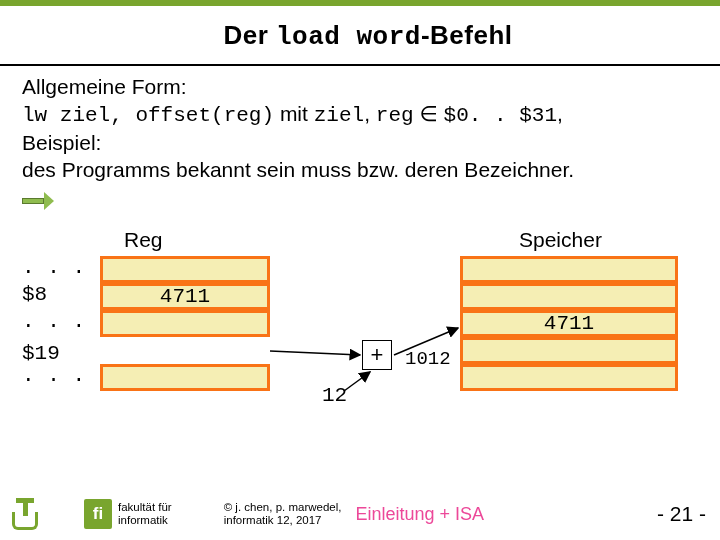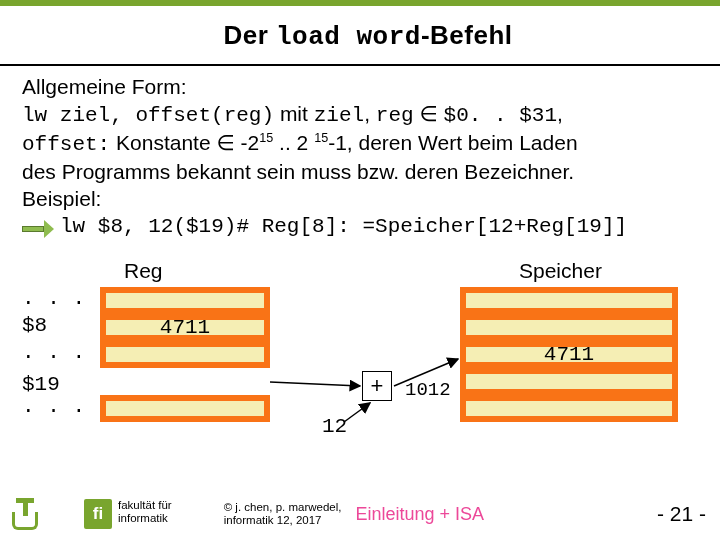--- a/index.html
+++ b/index.html
@@ -31,21 +31,21 @@
     position: absolute; left: 22px; top: 0; width: 0; height: 0;
     border-top: 9px solid transparent; border-bottom: 9px solid transparent;
     border-left: 10px solid #8fbc4f;
   }
 
   .diagram { position: relative; margin: 18px 0 0 22px; height: 185px; }
   .lbl { position: absolute; font-size: 21px; }
   .reglbl { left: 102px; top: 0; }
   .memlbl { left: 497px; top: 0; }
   .cell {
-    position: absolute; background: #f5eeb4; border: 6px solid #f97316;
+    position: absolute; background: #f5eeb4; border: 3px solid #f97316;
     text-align: center; font-family: "Courier New", monospace; font-size: 21px;
     display: flex; align-items: center; justify-content: center;
   }
   .regcell { left: 78px; width: 170px; height: 27px; }
   .memcell { left: 438px; width: 218px; height: 27px; }
   .rowlbl {
     position: absolute; left: 0; font-family: "Courier New", monospace;
     font-size: 21px;
   }
   .plus {
@@ -68,21 +68,21 @@
   }
   .footer .tu {
     display: flex; align-items: center; gap: 6px; margin-left: 8px;
   }
   .tu-logo { position: relative; width: 34px; height: 36px; }
   .tu-logo .t { position: absolute; left: 8px; top: 2px; width: 18px; height: 5px; background: #79a52e; }
   .tu-logo .t2 { position: absolute; left: 15px; top: 2px; width: 5px; height: 18px; background: #79a52e; }
   .tu-logo .ubox { position: absolute; left: 4px; top: 16px; width: 26px; height: 18px; border: 3px solid #79a52e; border-top: none; border-radius: 0 0 6px 6px; }
   .tu-text { font-size: 11.5px; line-height: 1.15; }
   .fi {
-    display: flex; align-items: flex-start; gap: 6px; margin-left: 42px;
+    display: flex; align-items: center; gap: 6px; margin-left: 42px;
   }
   .fi-logo {
     width: 28px; height: 30px; background: #79a52e; color: #fff;
     display: flex; align-items: center; justify-content: center;
     font-weight: bold; font-size: 17px; border-radius: 2px;
   }
   .fi-text { font-size: 11.5px; line-height: 1.15; }
   .copy { font-size: 11.5px; line-height: 1.15; margin-left: 52px; }
   .lecture { font-size: 18px; color: #ec4899; margin-left: 14px; }
   .pagenum { font-size: 21px; margin-left: auto; margin-right: 14px; }
@@ -96,31 +96,27 @@
   <span>Der </span><span class="mono">load word</span><span>-Befehl</span>
 </div>
 
 <hr class="rule">
 
 <div class="content">
   <div>Allgemeine Form:</div>
   <div>
     <span class="mono">lw ziel, offset(reg)</span><span> mit </span><span class="mono">ziel</span><span>, </span><span class="mono">reg</span><span> ∈ </span><span class="mono">$0. . $31</span><span>,</span>
   </div>
-  <div>
-    <span class="mono">offset:</span><span> Konstante ∈ -2</span><sup>15</sup><span> .. 2 </span><sup>15</sup><span>-1, deren Wert beim Laden</span>
-  </div>
+  <div>Beispiel:</div>
   <div>des Programms bekannt sein muss bzw. deren Bezeichner.</div>
-  <div>Beispiel:</div>
   <div class="arrow-ex">
     <div class="arr">
         <div class="shaft"></div>
         <div class="head"></div>
       </div>
-    <span class="mono">lw $8, 12($19)# Reg[8]: =Speicher[12+Reg[19]]</span>
   </div>
 </div>
 
 <div class="diagram">
   <div class="lbl reglbl">Reg</div>
   <div class="lbl memlbl">Speicher</div>
 
   <div class="rowlbl" style="top:28px">. . .</div>
   <div class="rowlbl" style="top:55px">$8</div>
   <div class="rowlbl" style="top:82px">. . .</div>

